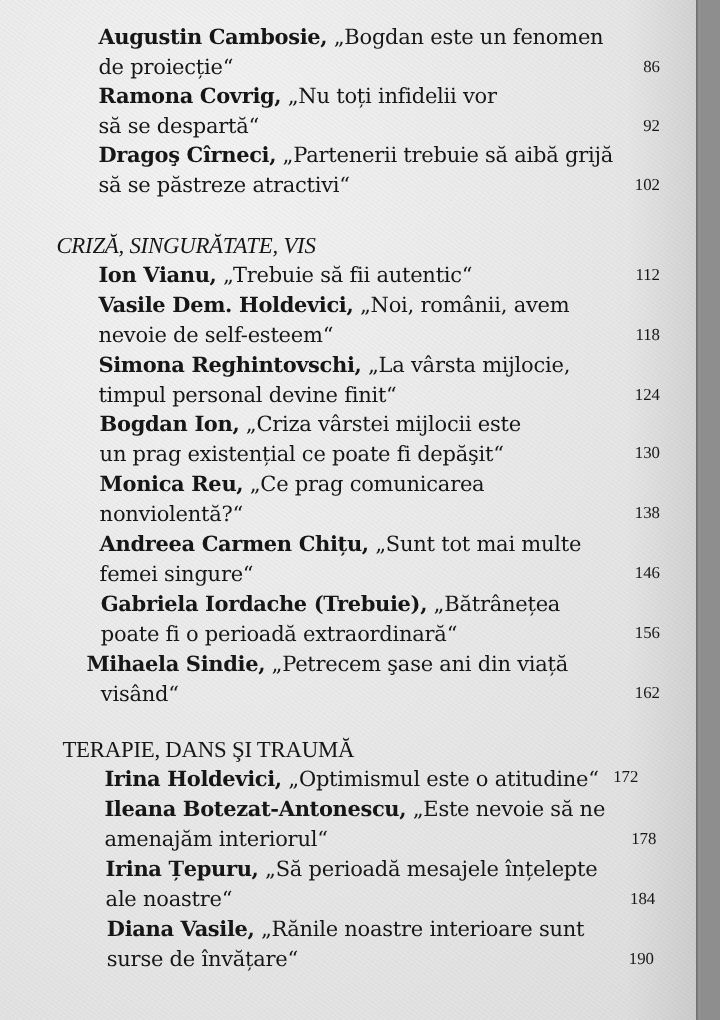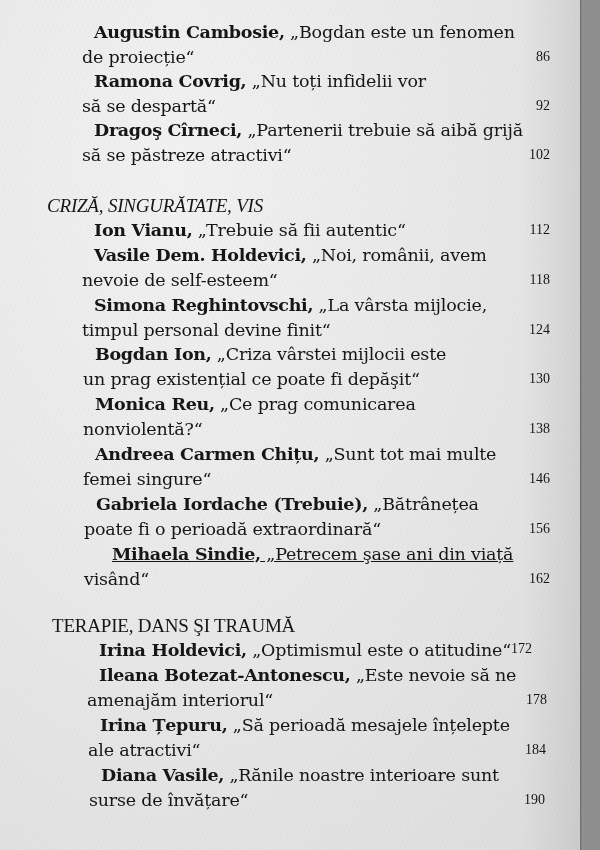--- a/index.html
+++ b/index.html
@@ -58,21 +58,20 @@
       font-size: 17.5px;
     }
     .line {
       position: absolute;
       white-space: nowrap;
       line-height: 1;
     }
     .author {
       font-weight: bold;
       letter-spacing: -0.3px;
-      margin-left: 12px;
     }
     .title {
       font-weight: normal;
       letter-spacing: -0.2px;
     }
     .section {
       font-family: "Liberation Serif", "DejaVu Serif", serif;
       font-size: 19px;
       letter-spacing: -0.2px;
     }
@@ -147,21 +146,21 @@
   </div>
   <div class="line title" style="left:83px; top:471px;">femei singure“</div>
   <div class="pnum" style="left:500px; top:472px;">146</div>
 
   <div class="line" style="left:84px; top:496px;">
     <span class="author">Gabriela Iordache (Trebuie),</span><span class="title"> „Bătrânețea</span>
   </div>
   <div class="line title" style="left:84px; top:521px;">poate fi o perioadă extraordinară“</div>
   <div class="pnum" style="left:500px; top:522px;">156</div>
 
-  <div class="line" style="left:100px; top:546px;text-decoration:underline;">
+  <div class="line" style="left:72px; top:546px;">
     <span class="author">Mihaela Sindie,</span><span class="title"> „Petrecem şase ani din viață</span>
   </div>
   <div class="line title" style="left:84px; top:571px;">visând“</div>
   <div class="pnum" style="left:500px; top:572px;">162</div>
 
   <div class="line section" style="left:52px; top:616px;">TERAPIE, DANS ŞI TRAUMĂ</div>
 
   <div class="line" style="left:87px; top:642px;">
     <span class="author">Irina Holdevici,</span><span class="title"> „Optimismul este o atitudine“</span>
   </div>
@@ -169,21 +168,21 @@
 
   <div class="line" style="left:87px; top:667px;">
     <span class="author">Ileana Botezat-Antonescu,</span><span class="title"> „Este nevoie să ne</span>
   </div>
   <div class="line title" style="left:87px; top:692px;">amenajăm interiorul“</div>
   <div class="pnum" style="left:497px; top:693px;">178</div>
 
   <div class="line" style="left:88px; top:717px;">
     <span class="author">Irina Țepuru,</span><span class="title"> „Să perioadă mesajele înțelepte</span>
   </div>
-  <div class="line title" style="left:88px; top:742px;">ale atractivi“</div>
+  <div class="line title" style="left:88px; top:742px;">ale noastre“</div>
   <div class="pnum" style="left:496px; top:743px;">184</div>
 
   <div class="line" style="left:89px; top:767px;">
     <span class="author">Diana Vasile,</span><span class="title"> „Rănile noastre interioare sunt</span>
   </div>
   <div class="line title" style="left:89px; top:792px;">surse de învățare“</div>
   <div class="pnum" style="left:495px; top:793px;">190</div>
 
 </div>
 

